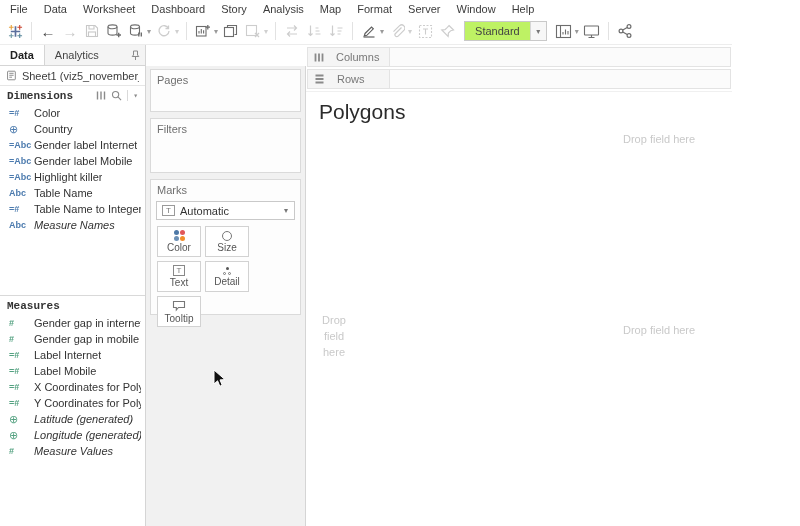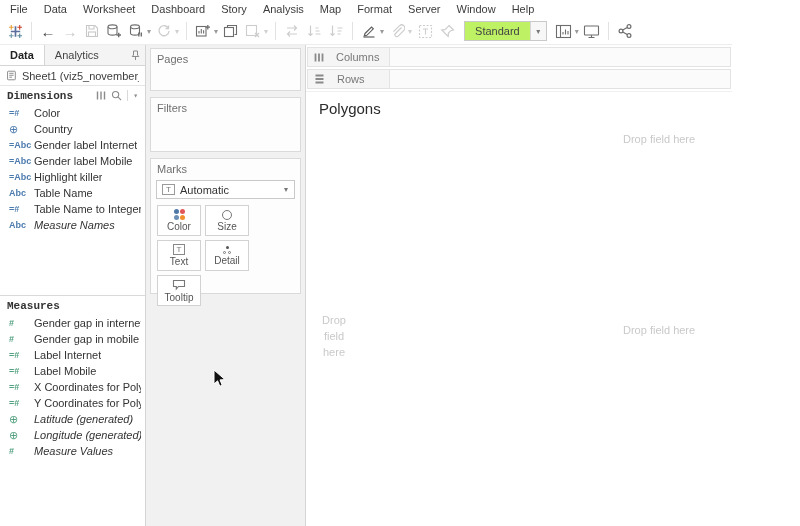--- a/index.html
+++ b/index.html
@@ -37,21 +37,21 @@
   .hdr-sep { width:1px; height:11px; background:#d9d9d9; }
   .hdr-caret { font-size:8px; color:#8b8b8b; }
   .field-row { display:flex; align-items:center; height:16px; padding:0 4px 0 9px; gap:4px; white-space:nowrap; overflow:hidden; }
   .field-icon { width:21px; flex:none; font-size:9px; font-weight:bold; }
   .field-icon.globe { font-size:11px; font-weight:normal; }
   .field-label { color:#333; overflow:hidden; white-space:nowrap; }
   .field-label.italic { font-style:italic; }
   .measures-divider { border-top:1px solid #d9d9d9; margin-top:62px; }
 
   
-  .middle-pane { width:160px; flex:none; background:#f1f1f1; border-right:1px solid #d5d5d5; padding:3px 4px; }
+  .middle-pane { width:160px; flex:none; background:#f1f1f1; border-right:1px solid #d5d5d5; padding:3px 4px;margin-top:21px; }
   .card { background:#fdfdfd; border:1px solid #dadada; margin-bottom:6px; }
   .card-label { padding:4px 6px 2px; color:#6f6f6f; }
   .card.pages { height:43px; }
   .card.filters { height:55px; }
   .card.marks { height:136px; }
   .marks-dropdown { margin:3px 5px 4px; border:1px solid #c9c9c9; height:19px; display:flex; align-items:center; background:#fff; }
   .marks-dropdown .mt-icon { width:13px; height:11px; border:1px solid #9a9a9a; color:#777; font-size:8px; display:flex; align-items:center; justify-content:center; margin:0 5px; }
   .marks-dropdown .mt-label { color:#333; flex:1; }
   .marks-dropdown .mt-caret { width:16px; align-self:stretch; display:flex; align-items:center; justify-content:center; color:#777; font-size:8px; }
   .mark-btns { display:flex; flex-wrap:wrap; gap:4px; padding:2px 6px; }
@@ -65,21 +65,21 @@
   .detail-icon .d1 { width:3px; height:3px; border-radius:50%; background:#555; margin-bottom:2px; }
   .detail-icon .d2 { display:flex; gap:2px; }
   .detail-icon .d2 span { width:3px; height:3px; border-radius:50%; border:1px solid #777; }
 
   
   .right-pane { flex:1; display:flex; flex-direction:column; background:#fff; position:relative; }
   .shelf { height:20px; margin:2px 1px 0 1px; display:flex; border:1px solid #e3e3e3; background:#fbfbfb; }
   .shelf-label { width:82px; flex:none; background:#f5f5f5; border-right:1px solid #e3e3e3; display:flex; align-items:center; gap:12px; padding:0 6px; color:#787878; }
   .shelf-rest { flex:1; }
   .canvas { flex:1; position:relative; margin-top:2px; background:#fff; border-top:1px solid #f0f0f0; }
-  .canvas-title { font-size:15px; color:#2b2b2b; padding:8px 13px 6px; }
+  .canvas-title { font-size:21px; color:#2b2b2b; padding:8px 13px 6px; }
   .drop { position:absolute; color:#c9c9c9;text-align:center; }
   .drop-top { top:41px; left:317px; }
   .drop-left { top:220px; left:11px; width:34px; line-height:16px; }
   .drop-center { top:232px; left:317px; }
 
   svg.ic { display:block; }
   .cursor { position:absolute; left:213px; top:369px; z-index:50; pointer-events:none; }
 </style>
 </head>
 <body>

